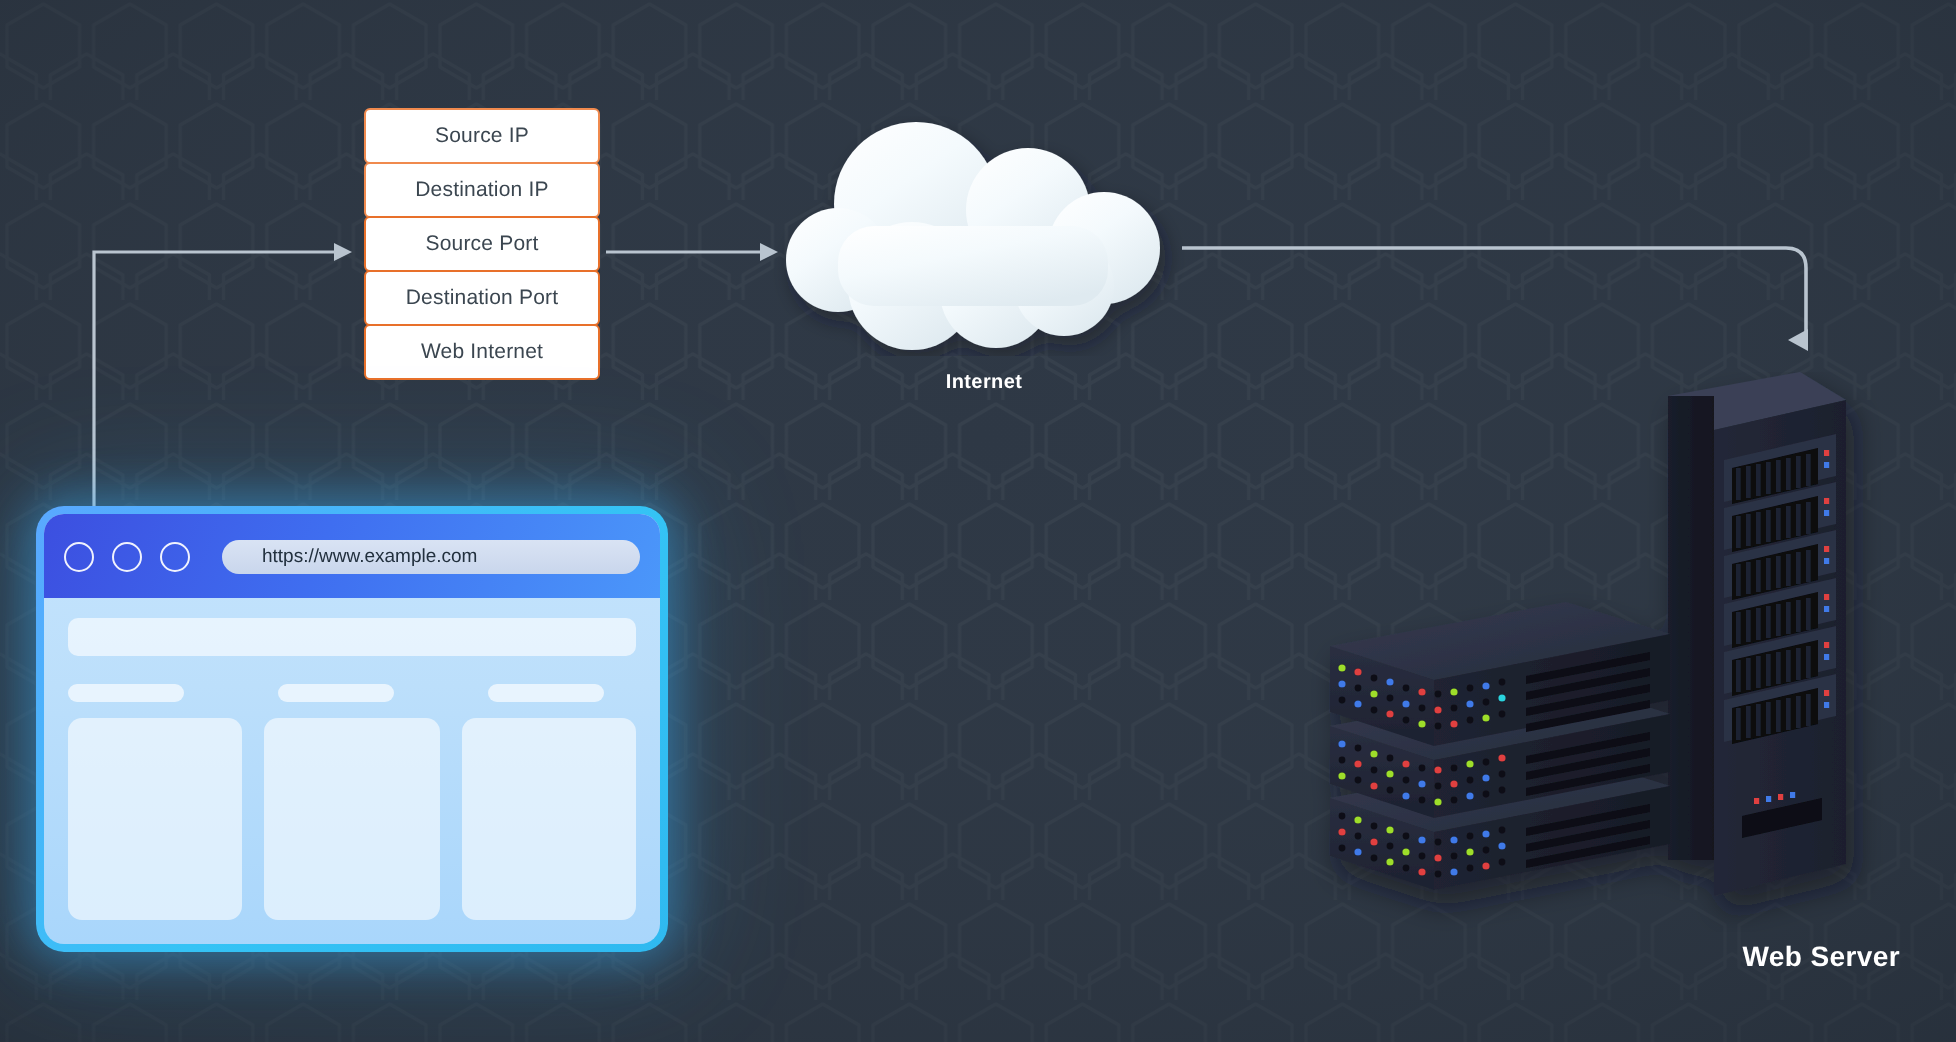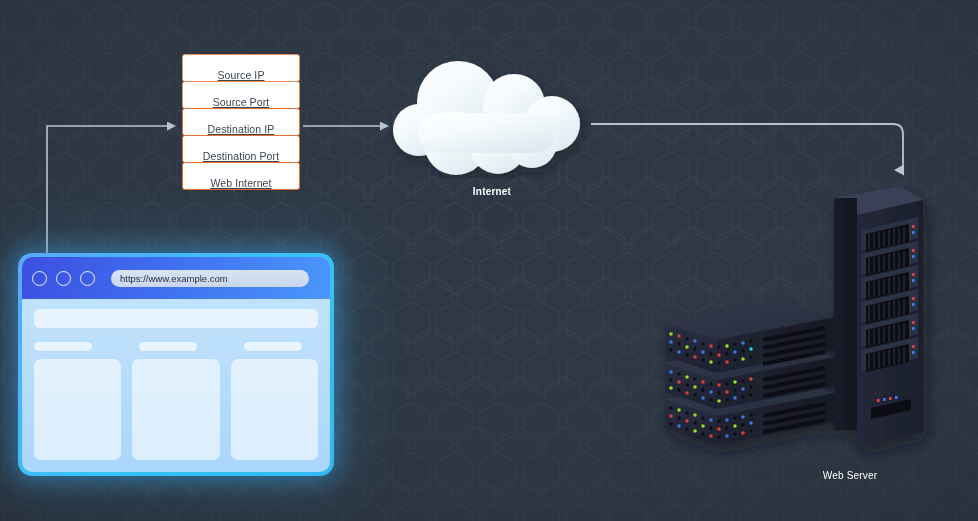--- a/index.html
+++ b/index.html
@@ -39,27 +39,26 @@
     width: 118px;
   }
   .pkt-row {
     height: 28px;
     box-sizing: border-box;
     border: 1.4px solid #e8702a;
     background: #ffffff;
     color: #3b4650;
     font-size: 10.5px;
     display: flex;
-    align-items: flex-end;
+    align-items: center;
     justify-content: center;
     letter-spacing: .1px;
     border-radius: 3px;
     margin-bottom: -1px;
     position: relative;
-    text-decoration: underline;
   }
   .pkt-row:nth-child(1), .pkt-row:nth-child(2) { border-color: #f08a4e; }
   
   #cloud { position: absolute; left: 386px; top: 58px; }
   #internet-label {
     position: absolute;
     left: 386px;
     top: 186px;
     width: 212px;
     text-align: center;
@@ -107,21 +106,21 @@
     box-sizing: border-box;
   }
   #urlbar {
     margin-left: 7px;
     flex: 1;
     height: 17px;
     border-radius: 9px;
     background: linear-gradient(180deg, #d9e3f4 0%, #c9d6ec 100%);
     display: flex;
     align-items: center;
-    padding: 0 9px;
+    padding: 0 20px;
     font-size: 9.5px;
     color: #22303e;
     max-width: 180px;
   }
   #content {
     flex: 1;
     padding: 10px 12px 12px 12px;
     display: flex;
     flex-direction: column;
   }
@@ -146,24 +145,24 @@
     border-radius: 7px;
     background: rgba(255,255,255,.58);
   }
   
   #servers { position: absolute; left: 655px; top: 186px; }
   #webserver-label {
     position: absolute;
     left: 750px;
     top: 470px;
     width: 200px;
-    text-align: center;
+    text-align: right;
     color: #ffffff;
-    font-size: 10px;
-    font-weight: normal;
+    font-size: 14px;
+    font-weight: bold;
     letter-spacing: .2px;
   }
 </style>
 </head>
 <body>
 
 <div id="stage">
 
   <svg id="hexbg" width="978" height="521" viewBox="0 0 978 521" preserveAspectRatio="none">
     <defs>
@@ -208,24 +207,24 @@
     <g>
       <path d="M591,124 L893,124 Q903,124 903,134 L903,170" fill="none" stroke="#b9c4cf" stroke-width="1.8" marker-end="url(#arrowD)"></path>
     </g>
   </svg>
 
   <div id="packet">
     <div class="pkt-row">
       <span>Source IP</span>
     </div>
     <div class="pkt-row">
-      <span>Source Port</span>
+      <span>Destination IP</span>
     </div>
     <div class="pkt-row">
-      <span>Destination IP</span>
+      <span>Source Port</span>
     </div>
     <div class="pkt-row">
       <span>Destination Port</span>
     </div>
     <div class="pkt-row">
       <span>Web Internet</span>
     </div>
   </div>
 
   <svg id="cloud" width="212" height="120" viewBox="0 0 212 120">

